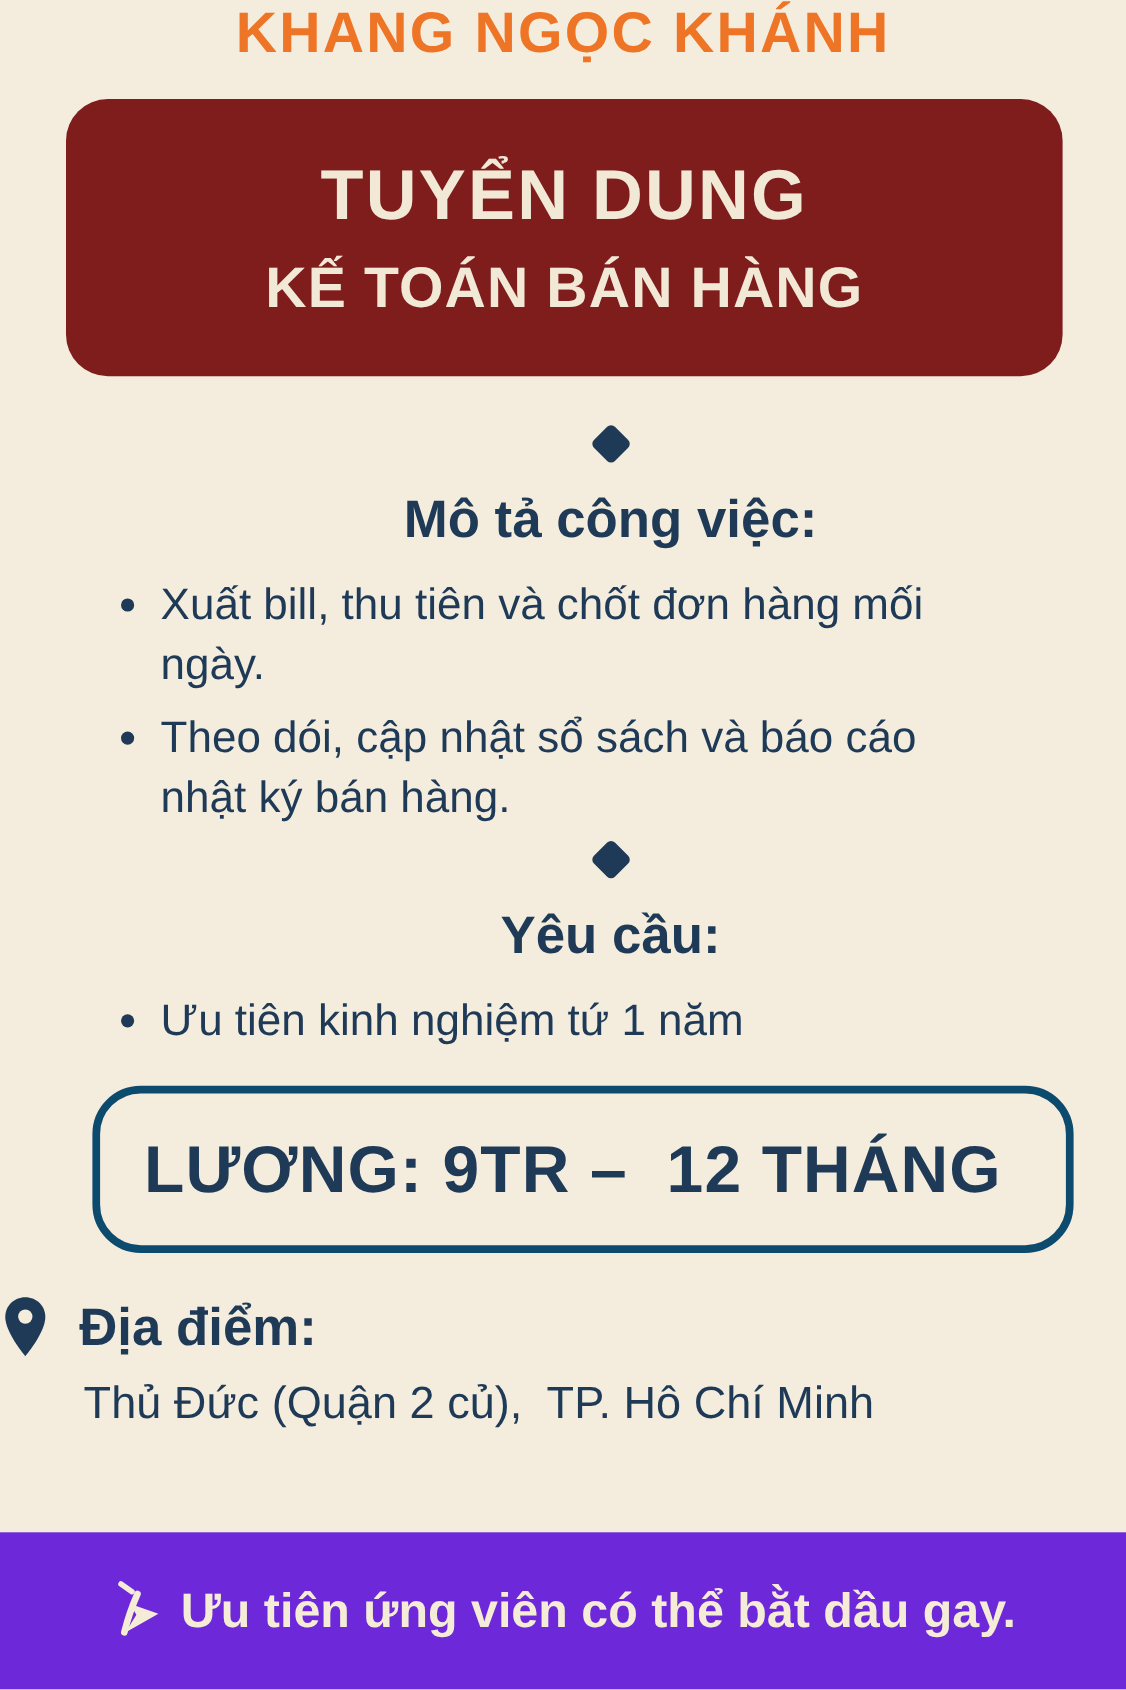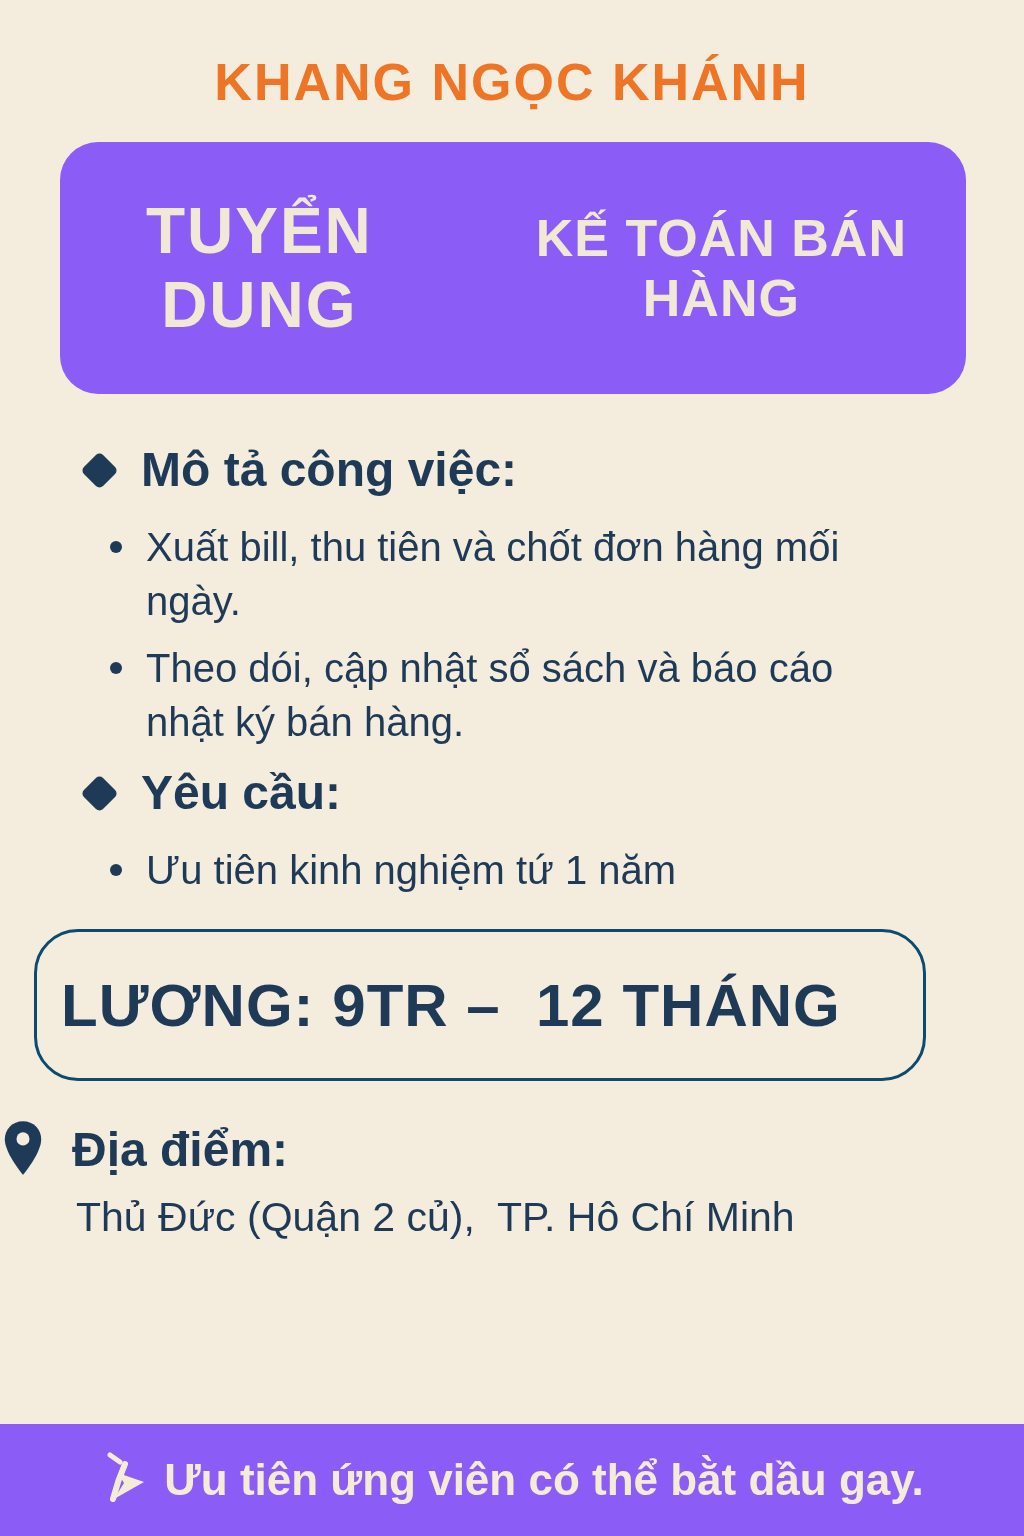--- a/index.html
+++ b/index.html
@@ -9,49 +9,49 @@
   }
   .poster {
     position: relative;
     width: 1024px;
     height: 1536px;
     background: #f4edde;
     overflow: hidden;
     color: #1e3a57;
   }
   .company {
-    padding-top: 52px;
     text-align: center;
     font-size: 52px;
     line-height: 60px;
     font-weight: 700;
     letter-spacing: 2px;
     color: #ee7526;
   }
   .title-box {
     margin: 30px 58px 0 60px;
     height: 252px;
-    background: #8b5cf6;
+    background: #7f1d1d;
     border-radius: 38px;
     display: flex;
-    flex-direction: row;
+    flex-direction: column;
     justify-content: center;
     align-items: center;
     gap: 18px;
     color: #f1e9d6;
     text-align: center;
   }
   .title-line-1 { font-size: 64px; font-weight: 700; letter-spacing: 2px; }
   .title-line-2 { font-size: 52px; font-weight: 700; letter-spacing: 1px; }
   .section { margin-top: 48px; padding-left: 86px; }
   .section.second { margin-top: 16px; }
   .sec-head {
     display: flex;
     align-items: center;
     gap: 28px;
+    flex-direction: column;
   }
   .diamond {
     width: 27px;
     height: 27px;
     background: #1f3a57;
     border-radius: 5px;
     transform: rotate(45deg);
     flex: 0 0 auto;
   }
   .sec-head h2 {
@@ -77,29 +77,29 @@
     height: 12px;
     margin-top: 21px;
     border-radius: 50%;
     background: #1f3a57;
   }
   .bullet-text {
     font-size: 40px;
     line-height: 54px;
   }
   .salary-box {
-    margin: 32px 0 0 34px;
+    margin: 32px 0 0 84px;
     width: 892px;
     height: 152px;
-    border: 3px solid #0c4a6e;
+    border: 7px solid #0c4a6e;
     border-radius: 44px;
     box-sizing: border-box;
     display: flex;
     align-items: center;
-    padding-left: 24px;
+    padding-left: 40px;
   }
   .salary-text {
     font-size: 60px;
     font-weight: 700;
     letter-spacing: 1px;
     white-space: pre-wrap;
   }
   .location { margin-top: 38px; }
   .loc-head {
     display: flex;
@@ -117,22 +117,22 @@
     margin: 10px 0 0 76px;
     font-size: 41px;
     line-height: 52px;
     white-space: pre-wrap;
   }
   .footer {
     position: absolute;
     left: 0;
     bottom: 0;
     width: 100%;
-    height: 112px;
-    background: #8b5cf6;
+    height: 143px;
+    background: #6d28d9;
     display: flex;
     align-items: center;
     justify-content: center;
     gap: 18px;
   }
   .footer-note {
     color: #f5ecd8;
     font-size: 44px;
     font-weight: 700;
   }

